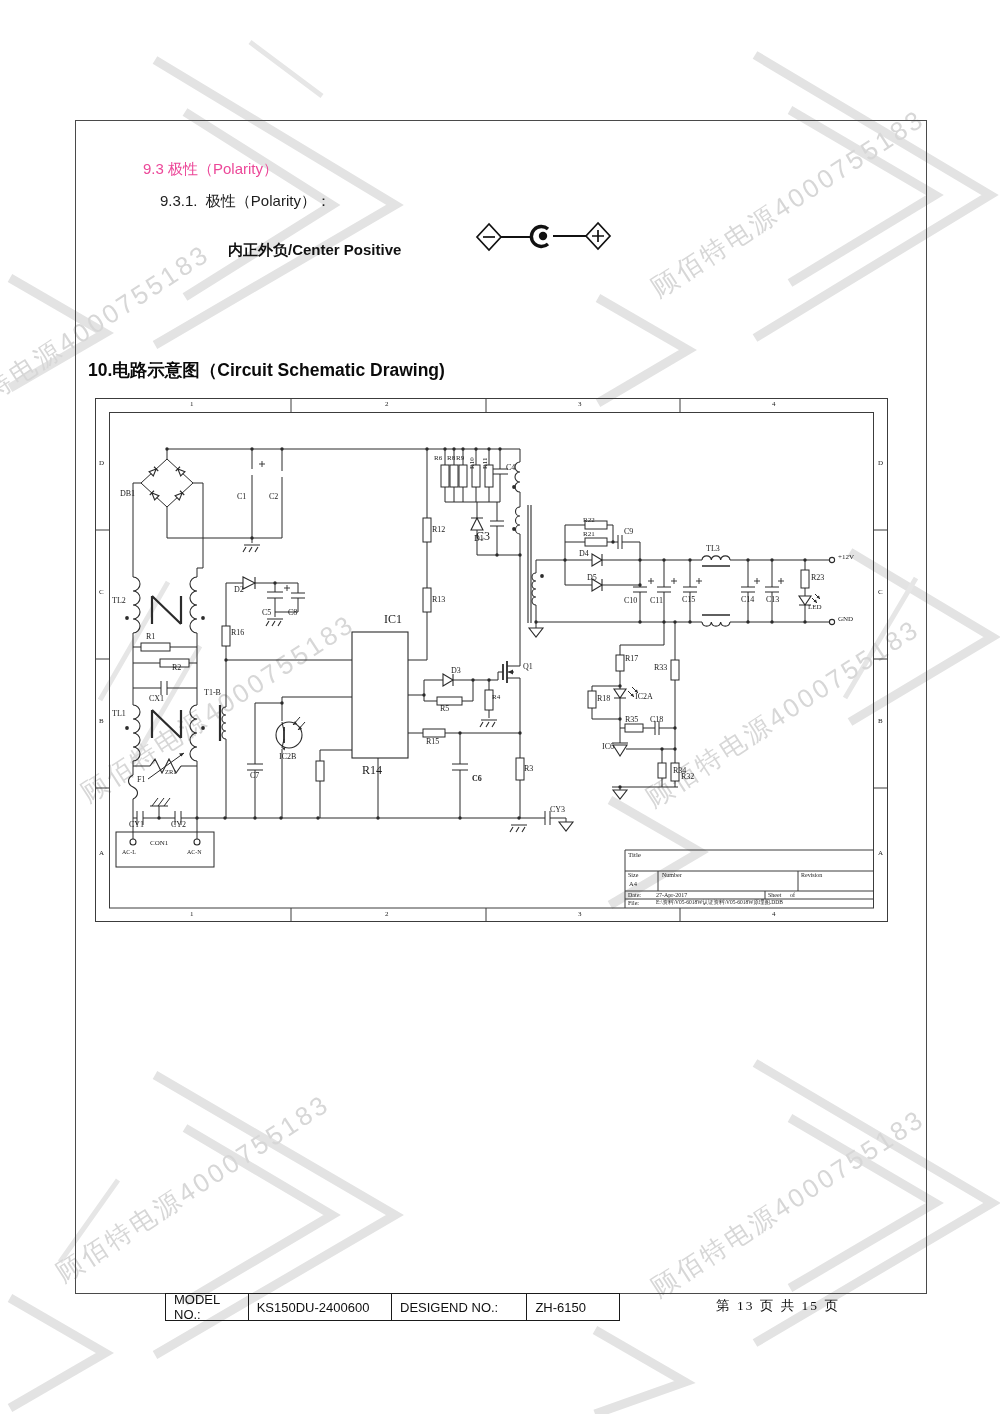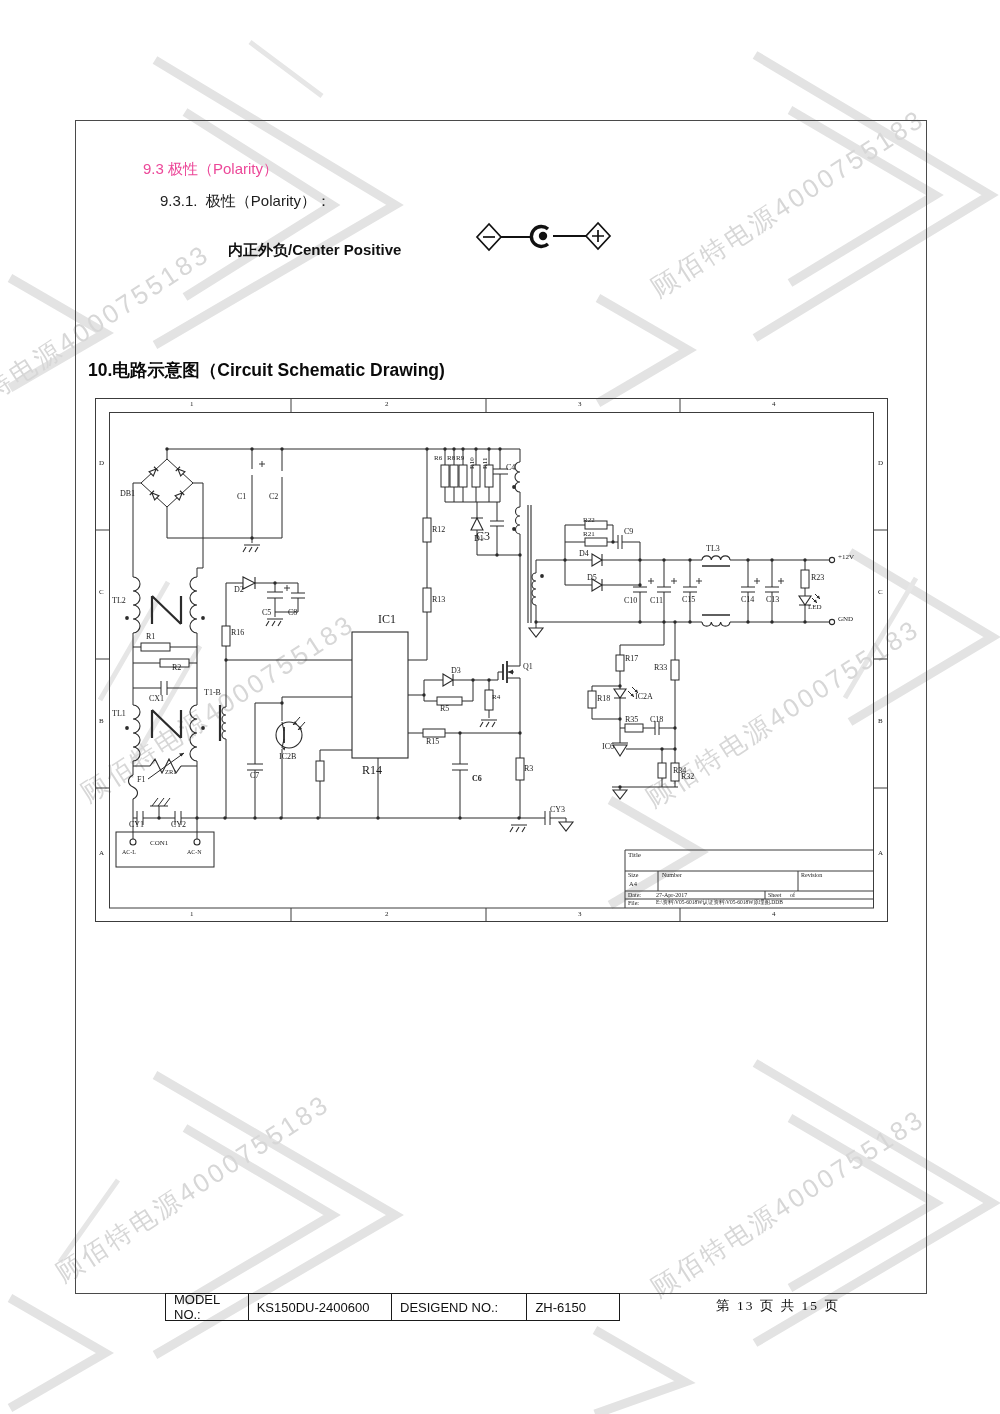--- a/index.html
+++ b/index.html
@@ -346,21 +346,21 @@
         <span class="sch-label" style="left: 27px; top: 451px; font-size: 6px;">AC-L</span>
         <span class="sch-label" style="left: 92px; top: 451px; font-size: 6px;">AC-N</span>
         <span class="sch-label" style="left: 139px; top: 188px; font-size: 8px;">D2</span>
         <span class="sch-label" style="left: 167px; top: 211px; font-size: 8px;">C5</span>
         <span class="sch-label" style="left: 193px; top: 211px; font-size: 8px;">C8</span>
         <span class="sch-label" style="left: 136px; top: 231px; font-size: 8px;">R16</span>
         <span class="sch-label" style="left: 109px; top: 291px; font-size: 8px;">T1-B</span>
         <span class="sch-label" style="left: 155px; top: 374px; font-size: 8px;">C7</span>
         <span class="sch-label" style="left: 184px; top: 355px; font-size: 8px;">IC2B</span>
         <span class="sch-label" style="left: 231px; top: 366px; font-size: 12px; margin-left: 36px;">R14</span>
-        <span class="sch-label" style="left: 283px; top: 215px; font-size: 12px;">IC1</span>
+        <span class="sch-label" style="left: 289px; top: 215px; font-size: 12px;">IC1</span>
         <span class="sch-label" style="left: 337px; top: 128px; font-size: 8px;">R12</span>
         <span class="sch-label" style="left: 337px; top: 198px; font-size: 8px;">R13</span>
         <span class="sch-label" style="left: 379px; top: 137px; font-size: 8px;">D1</span>
         <span class="sch-label" style="left: 381px; top: 132px; font-size: 12px;">C3</span>
         <span class="sch-label" style="left: 339px; top: 57px; font-size: 7px;">R6</span>
         <span class="sch-label" style="left: 352px; top: 57px; font-size: 7px;">R8</span>
         <span class="sch-label" style="left: 361px; top: 57px; font-size: 7px;">R9</span>
         <span class="sch-label" style="left: 374px; top: 71px; font-size: 7px; transform-origin: 0px 0px; transform: rotate(-90deg);">R10</span>
         <span class="sch-label" style="left: 387px; top: 71px; font-size: 7px; transform-origin: 0px 0px; transform: rotate(-90deg);">R11</span>
         <span class="sch-label" style="left: 411px; top: 66px; font-size: 8px;">C4</span>

